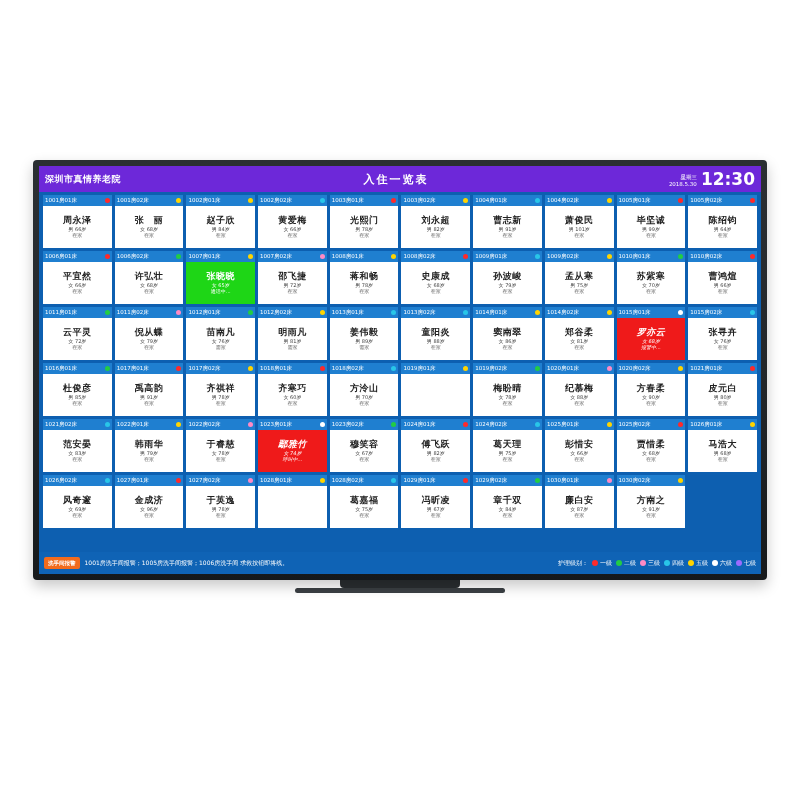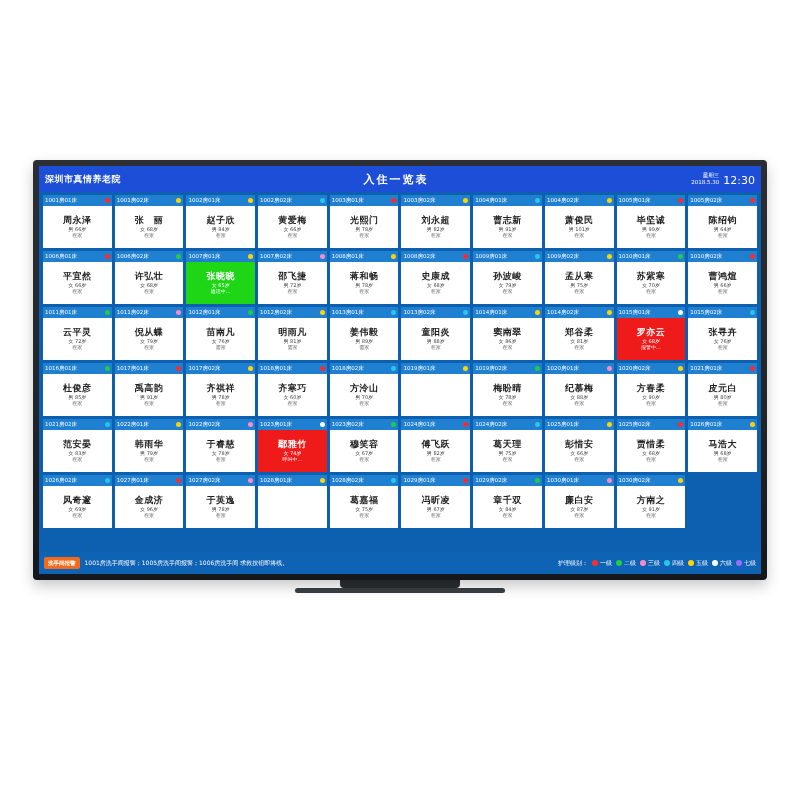--- a/index.html
+++ b/index.html
@@ -24,31 +24,31 @@
     position:absolute;left:50%;top:580px;transform:translateX(-50%);
     width:120px;height:8px;background:#2a2e31;border-radius:0 0 4px 4px;
   }
   .stand2{
     position:absolute;left:50%;top:588px;transform:translateX(-50%);
     width:210px;height:5px;background:#3a3f43;border-radius:3px;
   }
 
   
   .hdr{
-    height:26px;background:#1d4ed8;color:#fff;display:flex;align-items:center;
+    height:26px;background:#6d28d9;color:#fff;display:flex;align-items:center;
     padding:0 6px;box-sizing:border-box;position:relative;
   }
   .hdr-left{font-size:9px;font-weight:bold;letter-spacing:.5px;}
   .hdr-title{
     position:absolute;left:0;right:8px;text-align:center;font-size:11px;font-weight:bold;
     letter-spacing:2px;pointer-events:none;
   }
   .hdr-right{margin-left:auto;display:flex;align-items:flex-end;gap:4px;z-index:2;}
   .hdr-date{font-size:5.5px;line-height:1.25;text-align:right;}
-  .hdr-clock{font-size:11px;font-weight:normal;line-height:1;}
+  .hdr-clock{font-size:17px;font-weight:bold;line-height:1;}
 
   
   .grid{
     padding:3px 4px;display:grid;grid-template-columns:repeat(10,1fr);
     gap:3px 3px;box-sizing:border-box;
   }
   .cell{
     background:#ffffff;border-radius:0;overflow:hidden;
     display:flex;flex-direction:column;height:53px;
   }
@@ -58,21 +58,21 @@
   }
   .dot{width:5px;height:5px;border-radius:50%;display:inline-block;flex:none;}
   .cell-bd{
     flex:1;display:flex;flex-direction:column;align-items:center;justify-content:center;
     gap:1px;color:#222;background:#fff;
   }
   .nm{font-size:9px;font-weight:bold;line-height:1.05;letter-spacing:.5px;}
   .sx{font-size:5px;color:#444;line-height:1;}
   .st{font-size:5px;color:#666;line-height:1;}
   .cell.alert .cell-bd{background:#ef1a1a;}
-  .cell.alert .nm,.cell.alert .sx,.cell.alert .st{color:#fff;}
+  .cell.alert .nm,.cell.alert .sx,.cell.alert .st{color:#fff;font-style:italic;}
   .cell.green .cell-bd{background:#1ed616;}
   .cell.green .nm,.cell.green .sx,.cell.green .st{color:#fff;text-align:center;}
 
   
   .ftr{
     position:absolute;left:0;right:0;bottom:0;height:22px;background:#0f63b5;
     display:flex;align-items:center;padding:0 5px;box-sizing:border-box;color:#fff;
   }
   .alarm-btn{
     background:#f26b1d;color:#fff;font-size:5.5px;padding:3px 4px;border-radius:2px;

